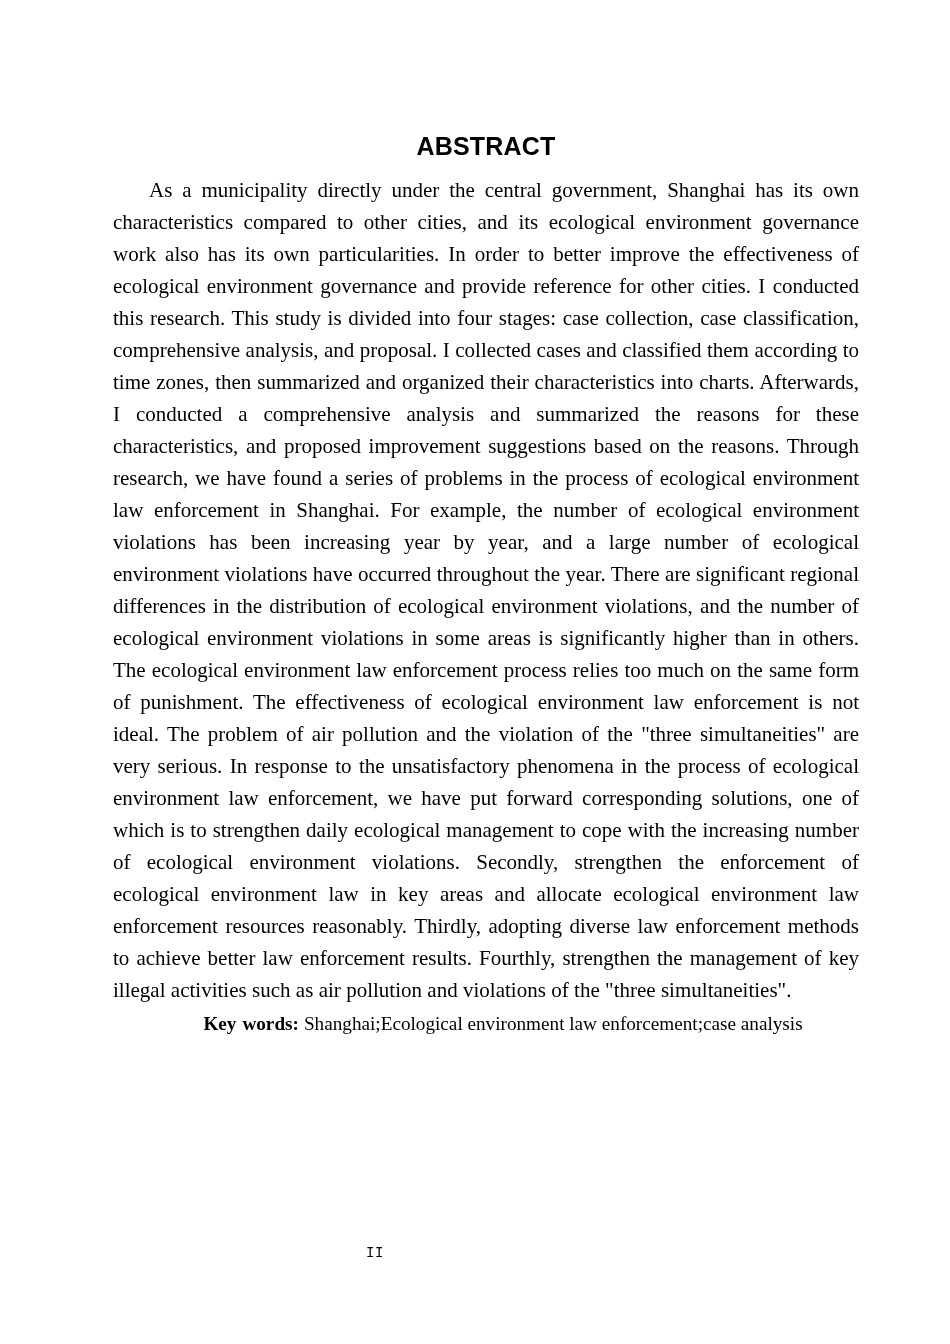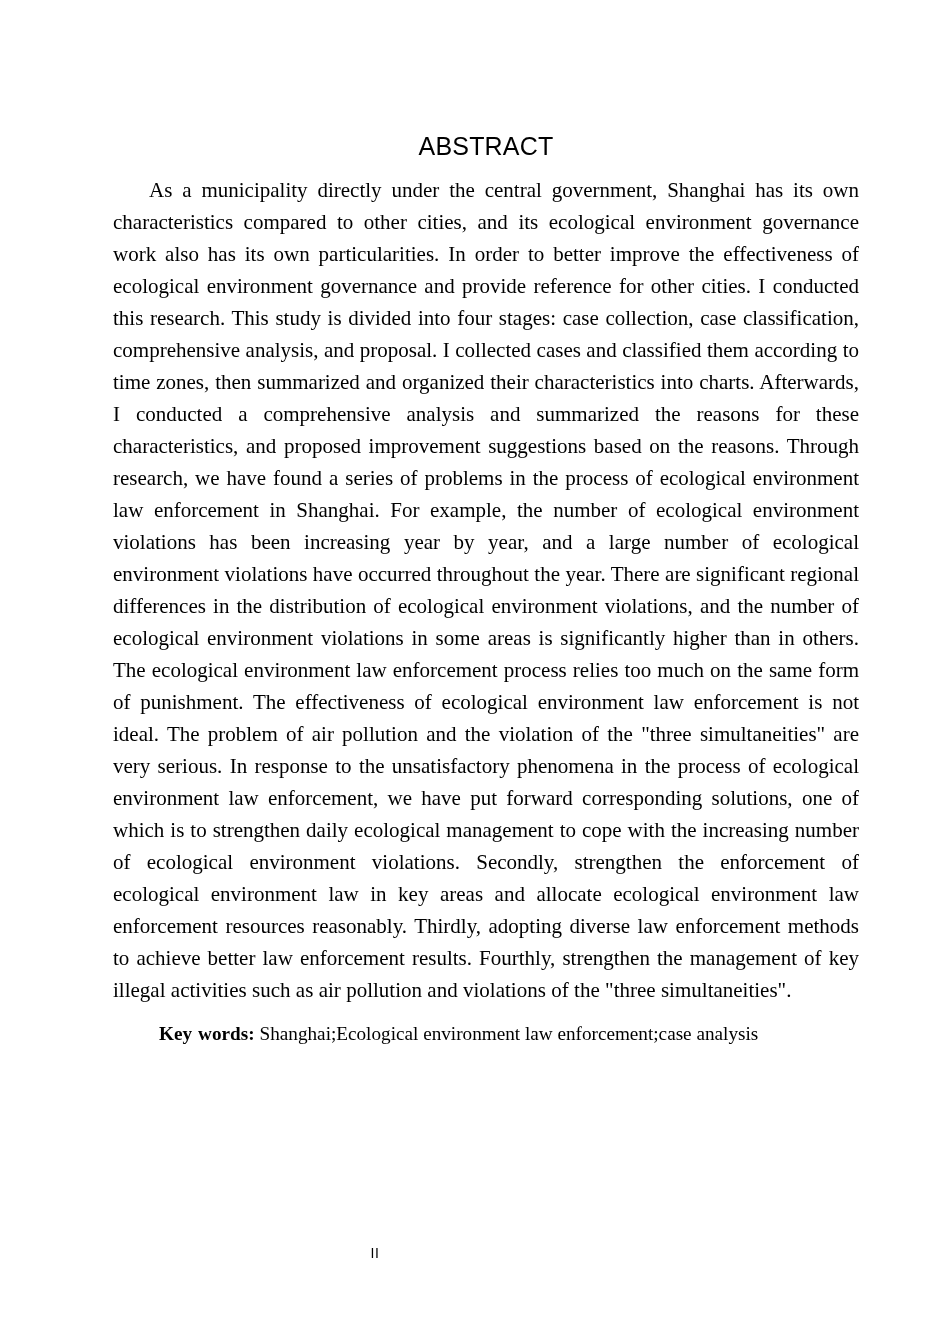--- a/index.html
+++ b/index.html
@@ -25,21 +25,21 @@
 
   
   .doc-title {
     position: absolute;
     left: 0;
     top: 113px;
     width: 950px;
     text-align: center;
     font-family: "Liberation Sans", "DejaVu Sans", sans-serif;
     font-size: 25px;
-    font-weight: 400;
+    font-weight: 700;
     letter-spacing: 0.2px;
     line-height: 32px;
     color: #000000;
     text-indent: 22px; 
   }
 
   
   .text-column {
     position: absolute;
     left: 113px;
@@ -53,25 +53,25 @@
     line-height: 32px;
     text-align: justify;
     text-justify: inter-word;
     text-indent: 36px;
     color: #000000;
     word-spacing: 0.1px;
     hyphens: none;
   }
 
   .keywords-line {
-    margin: 12px;
+    margin: 2px;
     padding-left: 34px;
     font-size: 19.2px;
     line-height: 32px;
-    text-align: left;
+    text-align: center;
     color: #000000;
     white-space: nowrap;
   }
 
   .keywords-label {
     font-weight: 700;
   }
 
   .keywords-label .gap {
     display: inline-block;
@@ -83,21 +83,21 @@
     padding-left: 5px;
   }
 
   
   .page-footer {
     position: absolute;
     left: 0;
     top: 1243px;
     width: 950px;
     text-align: center;
-    font-family: Liberation Sans, sans-serif;
+    font-family: Liberation Mono, monospace;
     font-size: 14px;
     line-height: 20px;
     color: #000000;
   }
 
   .page-footer .page-number {
     position: relative;
     left: -100px; 
     letter-spacing: 0.5px;
   }

